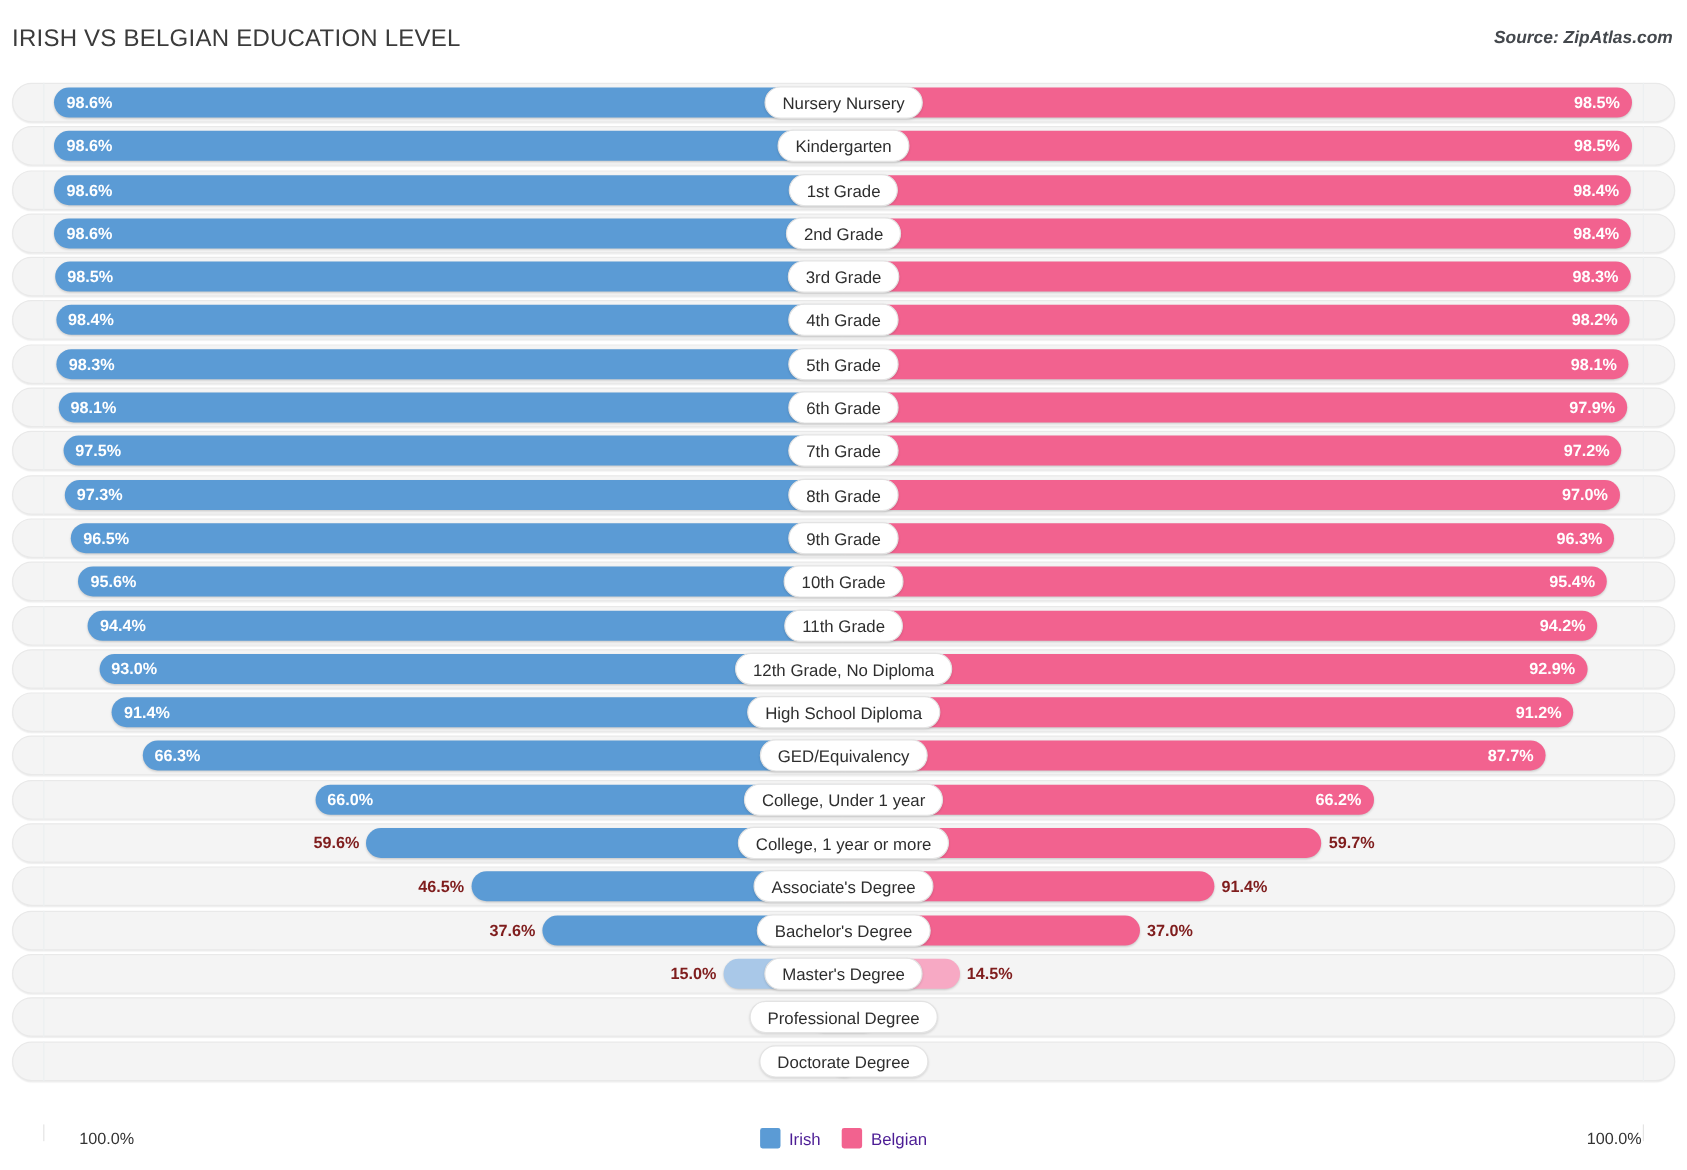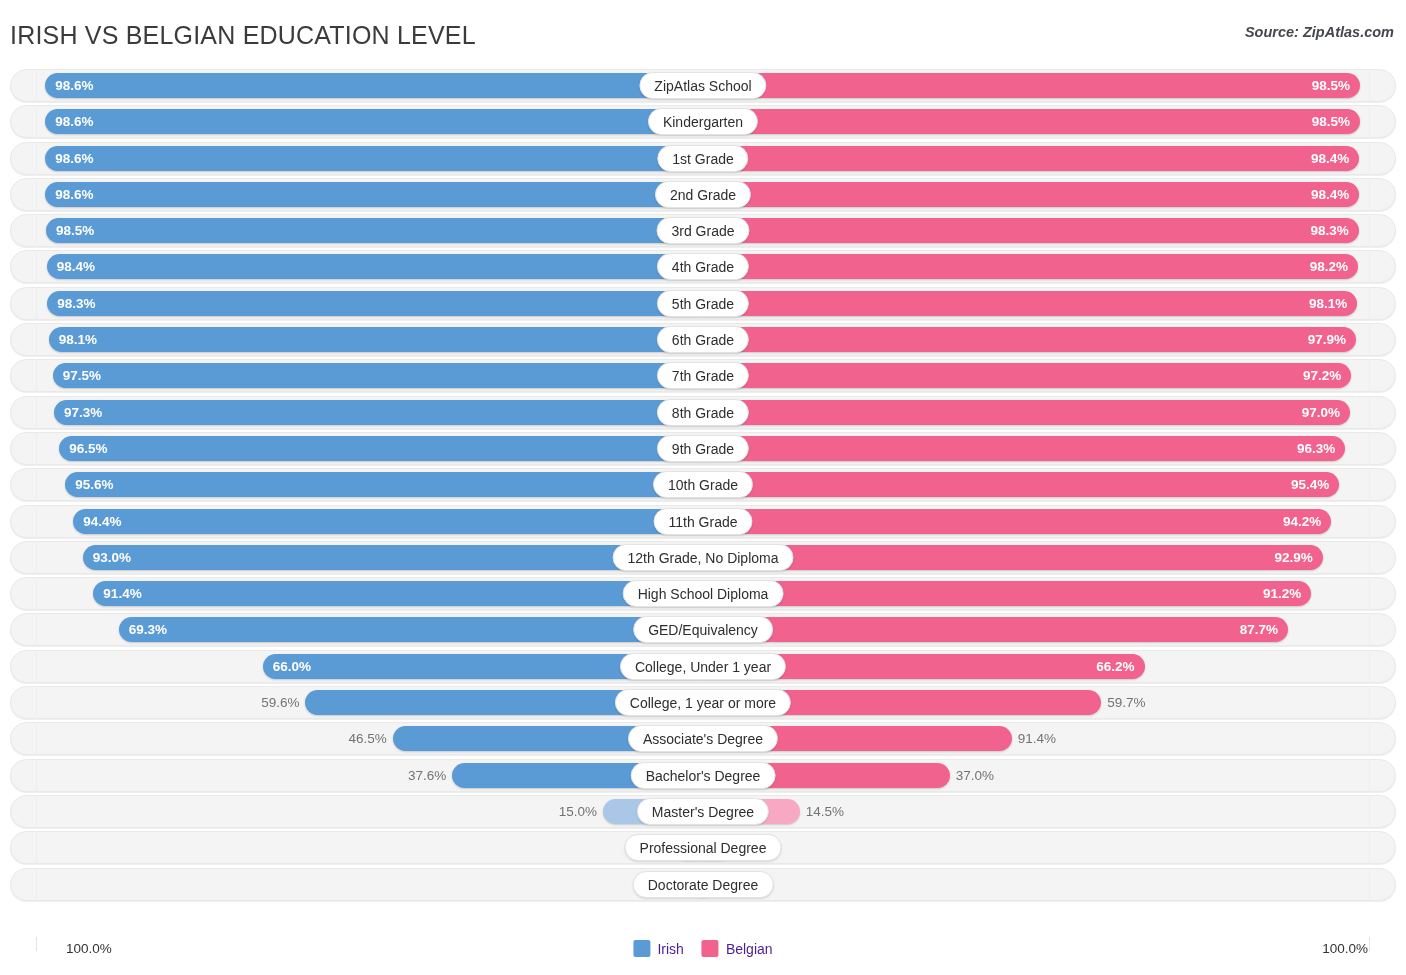--- a/index.html
+++ b/index.html
@@ -8,21 +8,21 @@
     width: 1406px; height: 975px;
     background: #ffffff;
     font-family: "Liberation Sans", sans-serif;
     overflow: hidden;
   }
   #page { position: relative; width: 1406px; height: 975px; }
 
   
   .chart-title {
     position: absolute; left: 10px; top: 21px;
-    font-size: 25px; color: #3b3b3b; letter-spacing: .2px;
+    font-size: 20px; color: #3b3b3b; letter-spacing: .2px;
     white-space: nowrap;
     text-align: center;
   }
   .chart-source {
     position: absolute; right: 12px; top: 24px;
     font-size: 14.5px; color: #44484d; font-style: italic; font-weight: bold;
     white-space: nowrap;
   }
 
   
@@ -62,21 +62,21 @@
   .bar.right { left: 703px;  border-top-left-radius: 0;  border-bottom-left-radius: 0; }
 
   
   .val {
     position: absolute; top: 0; height: 33px;
     line-height: 33px;
     font-size: 13.5px; font-weight: bold;
     white-space: nowrap;
   }
   .val.in  { color: #ffffff; }
-  .val.out { color: #737373; font-weight: normal; text-align: right; }
+  .val.out { color: #7f1d1d; font-weight: bold; text-align: right; }
   .val.lt  { } 
   .val.rt  { }
 
   
   .pill {
     position: absolute; left: 50%; top: 3px;
     transform: translateX(-50%);
     height: 27px; line-height: 26px;
     padding: 0 14px;
     background: #ffffff;
@@ -120,21 +120,21 @@
 
   <div id="rows">
       <div class="row">
         <div class="track"></div>
         <div class="guide gL"></div>
         <div class="guide gR"></div>
         <div class="bar left" style="width: 657.662px; background: rgb(91, 155, 213);"></div>
         <div class="bar right" style="width: 656.995px; background: rgb(242, 98, 143);"></div>
         <div class="val lt in" style="left: 55.338px;">98.6%</div>
         <div class="val rt in" style="right: 56.005px;">98.5%</div>
-        <div class="pill">ZipAtlas School</div>
+        <div class="pill">Nursery Nursery</div>
       </div>
       <div class="row">
         <div class="track"></div>
         <div class="guide gL"></div>
         <div class="guide gR"></div>
         <div class="bar left" style="width: 657.662px; background: rgb(91, 155, 213);"></div>
         <div class="bar right" style="width: 656.995px; background: rgb(242, 98, 143);"></div>
         <div class="val lt in" style="left: 55.338px;">98.6%</div>
         <div class="val rt in" style="right: 56.005px;">98.5%</div>
         <div class="pill">Kindergarten</div>
@@ -268,21 +268,21 @@
         <div class="val lt in" style="left: 103.362px; text-align: center;">91.4%</div>
         <div class="val rt in" style="right: 104.696px;">91.2%</div>
         <div class="pill">High School Diploma</div>
       </div>
       <div class="row">
         <div class="track"></div>
         <div class="guide gL"></div>
         <div class="guide gR"></div>
         <div class="bar left" style="width: 584.292px; background: rgb(91, 155, 213);"></div>
         <div class="bar right" style="width: 584.959px; background: rgb(242, 98, 143);"></div>
-        <div class="val lt in" style="left: 128.708px;">69.3%</div>
+        <div class="val lt in" style="left: 128.708px;">66.3%</div>
         <div class="val rt in" style="right: 128.041px;">87.7%</div>
         <div class="pill">GED/Equivalency</div>
       </div>
       <div class="row">
         <div class="track"></div>
         <div class="guide gL"></div>
         <div class="guide gR"></div>
         <div class="bar left" style="width: 440.22px; background: rgb(91, 155, 213);"></div>
         <div class="bar right" style="width: 441.554px; background: rgb(242, 98, 143);"></div>
         <div class="val lt in" style="left: 272.78px;">66.0%</div>

